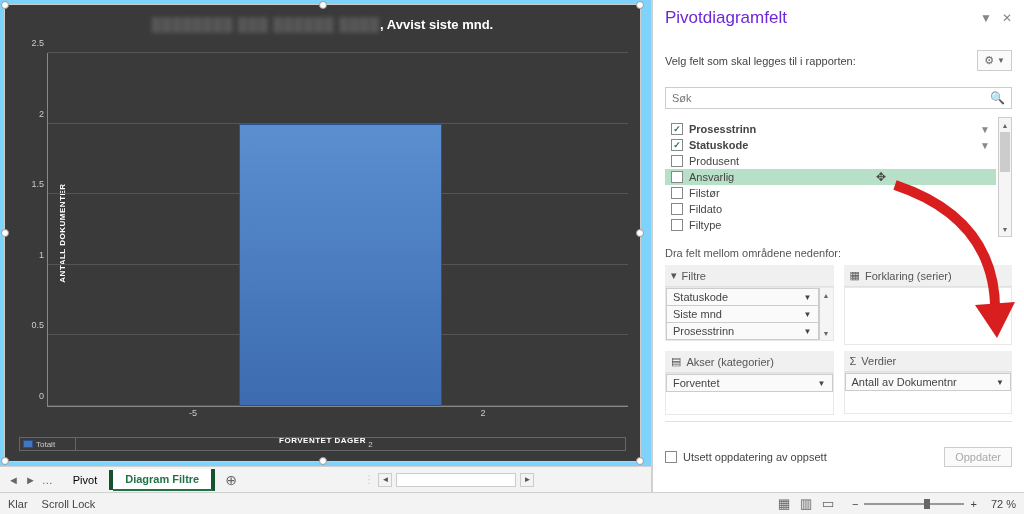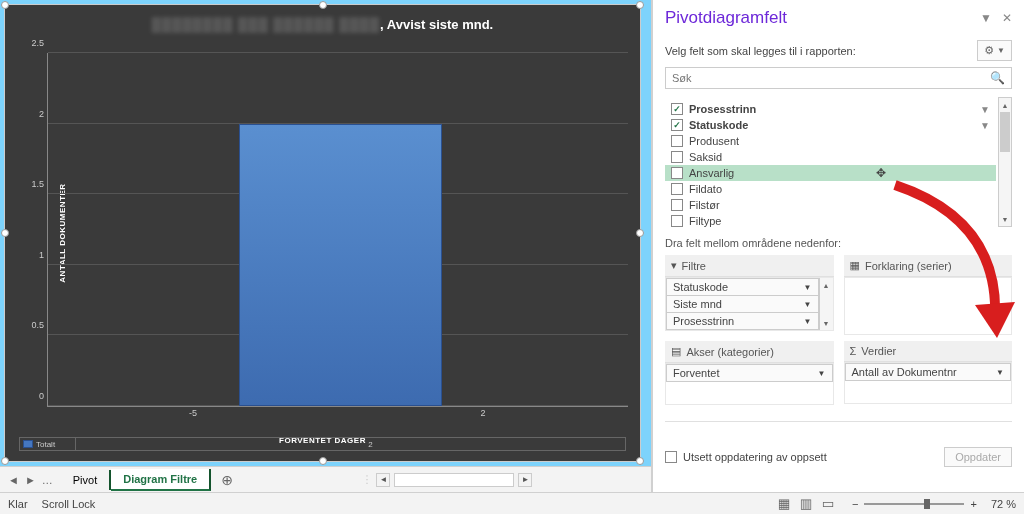--- a/index.html
+++ b/index.html
@@ -28,40 +28,40 @@
 .x-axis-label { position: absolute; bottom: 16px; left: 50%; transform: translateX(-50%); color: #fff; font-size: 8px; font-weight: bold; letter-spacing: 0.5px; }
 .legend-row { position: absolute; bottom: 10px; left: 14px; right: 14px; border: 1px solid #666; display: flex; align-items: center; height: 14px; }
 .legend-swatch { width: 10px; height: 8px; background: #4577c0; margin: 0 3px; border: 1px solid #2a5090; }
 .legend-text { color: #ccc; font-size: 8px; flex: 0 0 auto; }
 .legend-divider { width: 1px; background: #666; align-self: stretch; margin: 0 40px 0 20px; }
 .legend-value { color: #ccc; font-size: 8px; flex: 1; text-align: center; }
 
 .sheet-tabs { height: 26px; display: flex; align-items: center; border-top: 1px solid #d0d0d0; background: #f3f3f3; font-size: 11px; }
 .tab-nav-left { display: flex; align-items: center; padding: 0 8px; gap: 6px; color: #666; }
 .nav-btn { cursor: pointer; user-select: none; }
-.tab { padding: 4px 12px; border-right: 2px solid #14532d; cursor: pointer; background: #f3f3f3; }
+.tab { padding: 4px 12px; border-right: 4px solid #14532d; cursor: pointer; background: #f3f3f3; }
 .tab.active { background: #fff; border-bottom: 2px solid #217346; color: #217346; font-weight: bold; }
 .add-sheet { padding: 0 10px; color: #666; cursor: pointer; font-size: 14px; }
 .tab-scroll { flex: 1; display: flex; justify-content: center; align-items: center; gap: 4px; }
 .scroll-bar { height: 14px; width: 120px; border: 1px solid #ccc; background: #fff; position: relative; }
 .scroll-arrow { width: 14px; height: 14px; border: 1px solid #ccc; display: flex; align-items: center; justify-content: center; font-size: 8px; color: #555; }
 
 .status-bar { height: 22px; display: flex; align-items: center; background: #f3f3f3; border-top: 1px solid #d0d0d0; font-size: 11px; color: #444; padding: 0 8px; gap: 14px; }
 .status-spacer { flex: 1; }
 .view-btns { display: flex; gap: 2px; }
 .view-btn { width: 20px; height: 16px; border: none; background: none; color: #666; cursor: pointer; display: flex; align-items: center; justify-content: center; }
 .zoom-slider { display: flex; align-items: center; gap: 6px; }
 .slider-track { width: 100px; height: 2px; background: #999; position: relative; }
 .slider-thumb { position: absolute; top: -4px; left: 60%; width: 6px; height: 10px; background: #666; }
 
 .side-panel { width: 372px; background: #fff; display: flex; flex-direction: column; border-left: 1px solid #d0d0d0; padding: 8px 12px 0; font-size: 11px; color: #444; }
 .panel-header { display: flex; align-items: center; justify-content: space-between; padding-bottom: 6px; }
 .panel-title { font-size: 17px; color: #6d28d9; }
 .panel-controls { display: flex; gap: 10px; color: #888; font-size: 12px; }
-.panel-sub { display: flex; align-items: center; justify-content: space-between; margin: 6px 0; gap: 28px; }
+.panel-sub { display: flex; align-items: center; justify-content: space-between; margin: 16px 0; gap: 28px; }
 .gear-btn { border: 1px solid #ccc; padding: 3px 6px; background: #fafafa; color: #666; display: flex; align-items: center; gap: 3px; font-size: 11px; }
 .search-row { display: flex; align-items: center; border: 1px solid #ccc; padding: 3px 6px; margin-bottom: 8px; }
 .search-input { flex: 1; border: none; outline: none; font-size: 11px; color: #888; }
 .search-icon { color: #2a6496; font-size: 12px; }
 .field-scroll { position: relative; }
 .field-list { border: none; max-height: 130px; overflow: hidden; margin-right: 16px; padding: 4px 0; }
 .field-scrollbar { position: absolute; right: 0; top: 0; bottom: 0; width: 14px; border: 1px solid #ccc; background: #f5f5f5; display: flex; flex-direction: column; }
 .sb-arrow { height: 14px; display: flex; align-items: center; justify-content: center; font-size: 7px; color: #666; }
 .sb-track { flex: 1; position: relative; }
 .sb-thumb { position: absolute; left: 1px; right: 1px; top: 0; height: 40px; background: #ccc; }
@@ -189,36 +189,32 @@
         </div>
         <div class="field-item selected">
           <span class="checkbox">✓</span>
           <span>Statuskode</span>
           <span class="filter-icon">▼</span>
         </div>
         <div class="field-item">
           <span class="checkbox"></span>
           <span>Produsent</span>
         </div>
-        <div class="field-item">
-          <span class="checkbox"></span>
-          <span>Saksid</span>
-        </div>
         <div class="field-item highlighted">
           <span class="checkbox"></span>
           <span>Ansvarlig</span>
           <span class="move-cursor">✥</span>
         </div>
         <div class="field-item">
           <span class="checkbox"></span>
+          <span>Filstør</span>
+        </div>
+        <div class="field-item">
+          <span class="checkbox"></span>
           <span>Fildato</span>
-        </div>
-        <div class="field-item">
-          <span class="checkbox"></span>
-          <span>Filstør</span>
         </div>
         <div class="field-item">
           <span class="checkbox"></span>
           <span>Filtype</span>
         </div>
       </div>
       <div class="field-scrollbar">
         <div class="sb-arrow">▲</div>
         <div class="sb-track">
             <div class="sb-thumb"></div>

